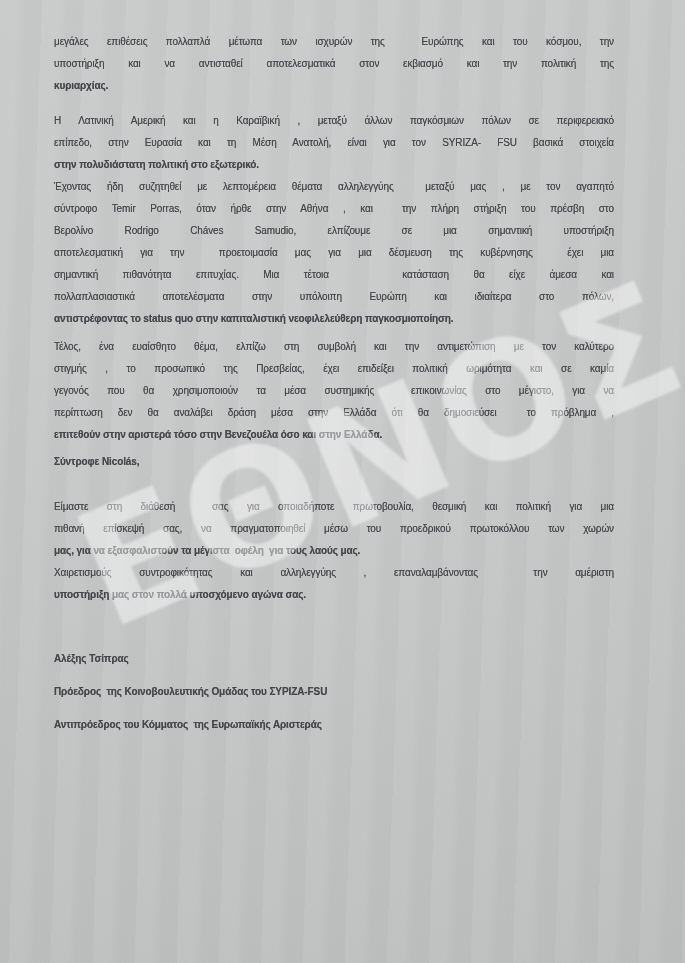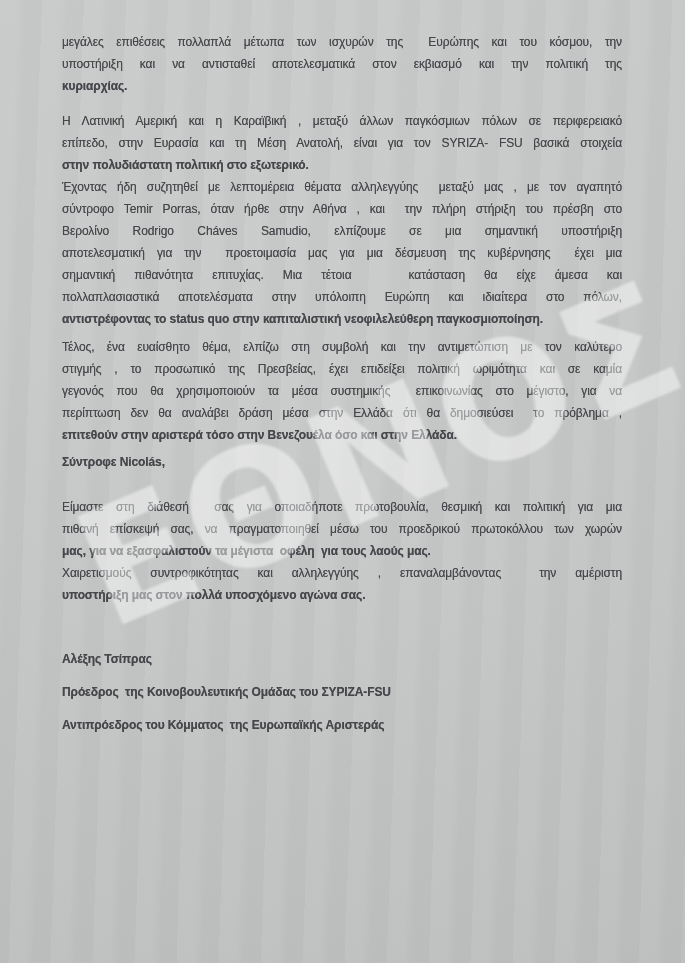--- a/index.html
+++ b/index.html
@@ -20,25 +20,25 @@
   .paper-texture {
     position: absolute;
     inset: 0;
     background:
       radial-gradient(120% 90% at 45% 40%, rgba(255,255,255,0.05) 0%, rgba(0,0,0,0.035) 100%),
       repeating-linear-gradient(92deg, rgba(255,255,255,0.02) 0 16px, rgba(0,0,0,0.018) 26px 42px);
     pointer-events: none;
   }
   .content {
     position: absolute;
-    left: 62px;
+    left: 54px;
     top: 31px;
     width: 560px;
     color: #45474b;
-    font-size: 12px;
+    font-size: 10px;
     line-height: 22px;
     letter-spacing: -0.1px;
     text-shadow: 0 0 0.5px rgba(69,71,75,0.65);
   }
   .para { margin: 0; }
   .line {
     text-align: justify;
     text-align-last: justify;
     white-space: pre-wrap;
   }

